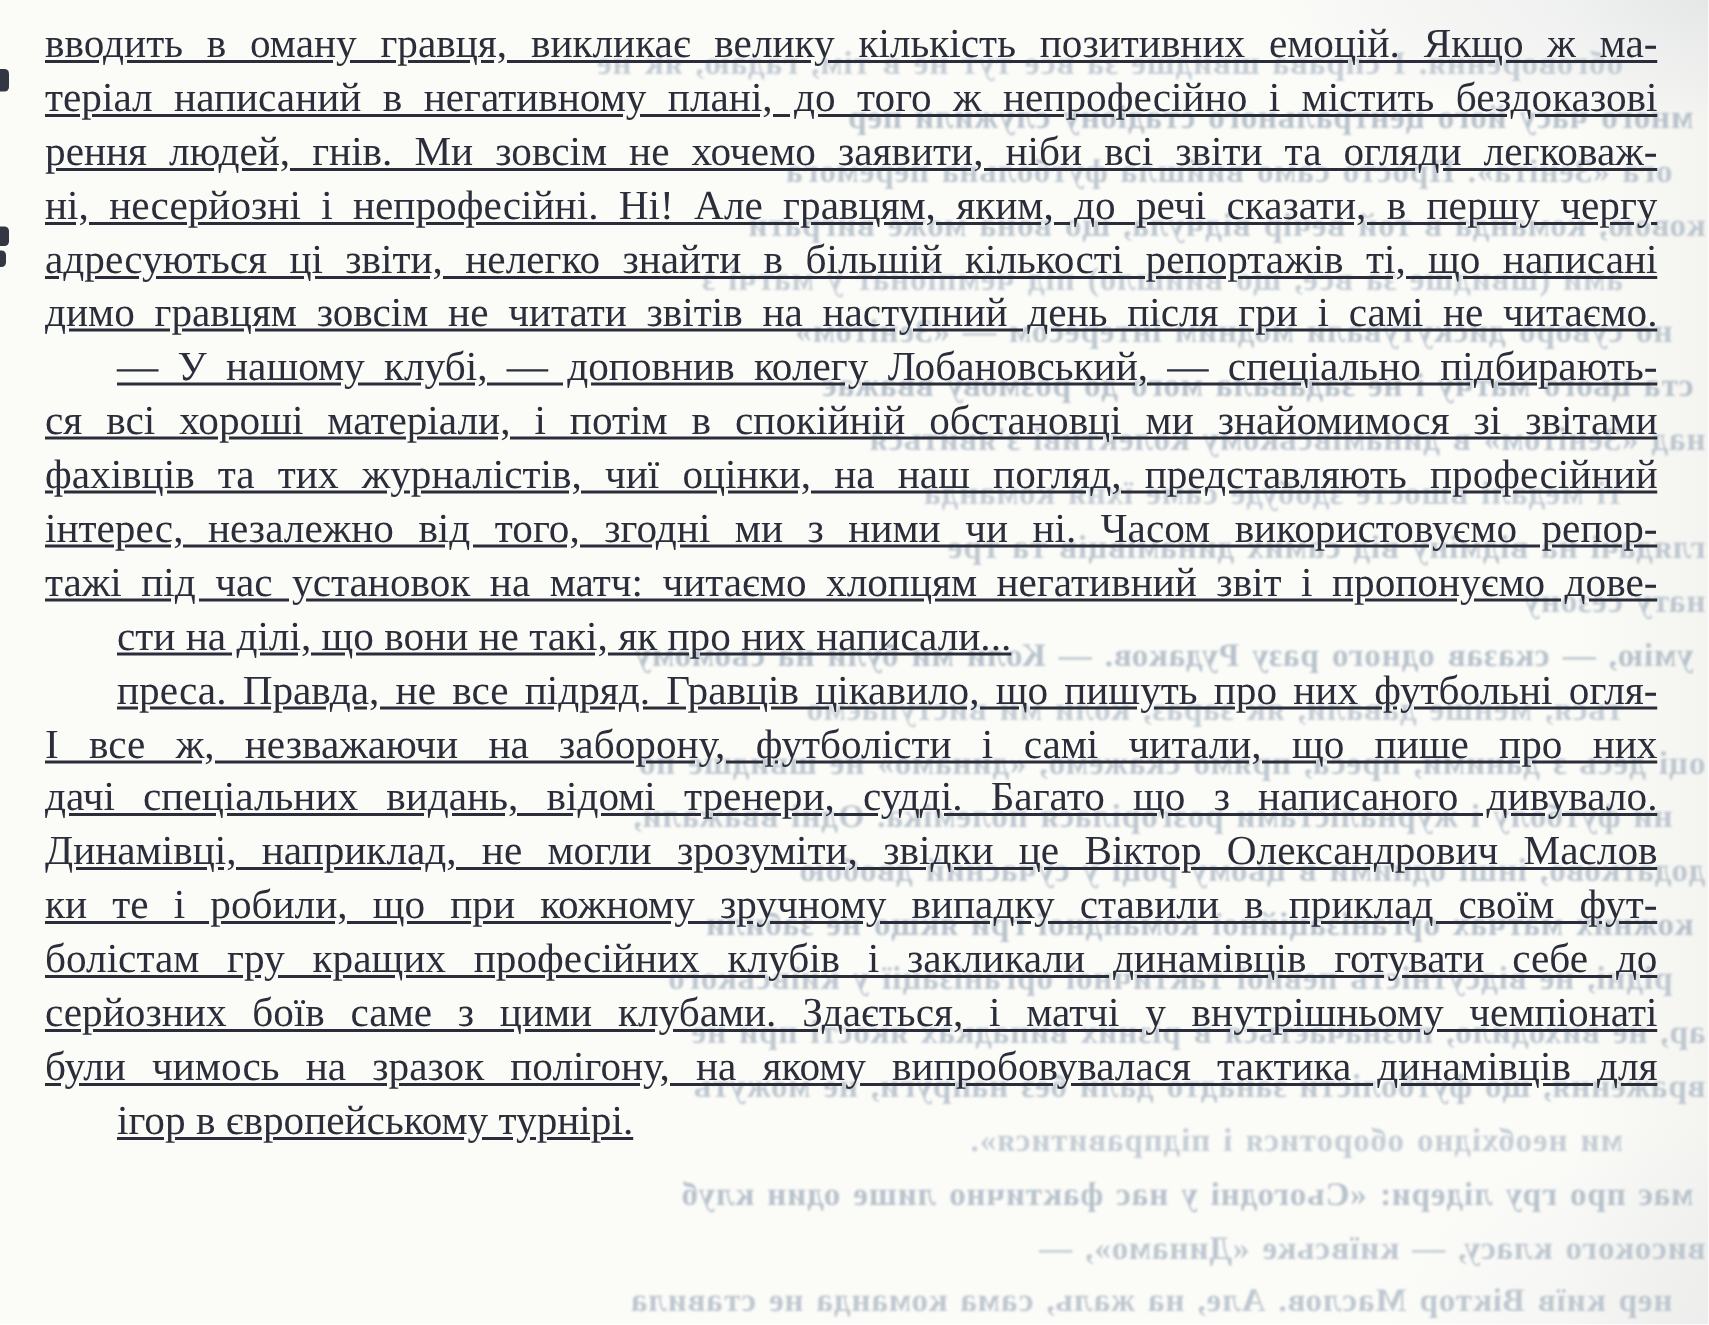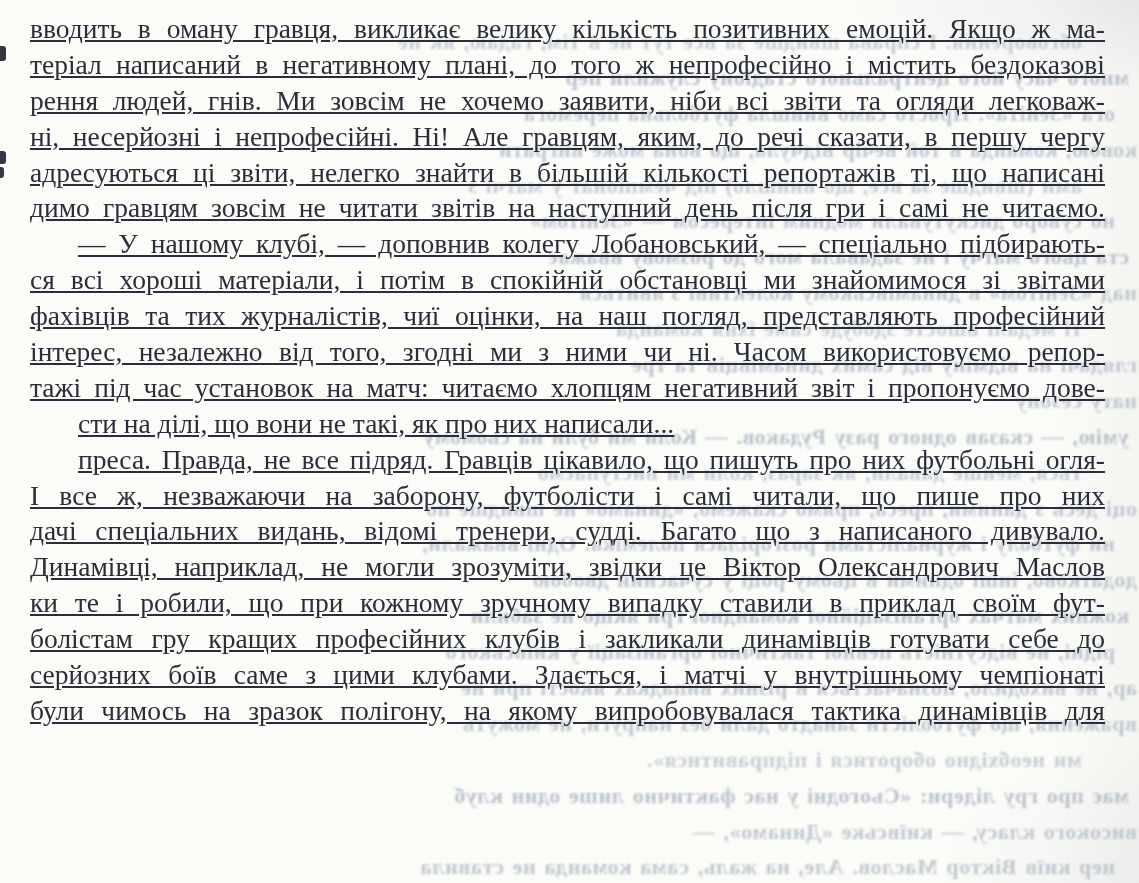--- a/index.html
+++ b/index.html
@@ -116,18 +116,19 @@
       </div>
       <div class="para indent">
         <div class="line">преса. Правда, не все підряд. Гравців цікавило, що пишуть про них футбольні огля-</div>
         <div class="line">І все ж, незважаючи на заборону, футболісти і самі читали, що пише про них</div>
         <div class="line">дачі спеціальних видань, відомі тренери, судді. Багато що з написаного дивувало.</div>
         <div class="line">Динамівці, наприклад, не могли зрозуміти, звідки це Віктор Олександрович Маслов</div>
         <div class="line">ки те і робили, що при кожному зручному випадку ставили в приклад своїм фут-</div>
         <div class="line">болістам гру кращих професійних клубів і закликали динамівців готувати себе до</div>
         <div class="line">серйозних боїв саме з цими клубами. Здається, і матчі у внутрішньому чемпіонаті</div>
         <div class="line">були чимось на зразок полігону, на якому випробовувалася тактика динамівців для</div>
+        <div class="line flush">ігор в європейському турнірі.</div>
       </div>
     </div>
   <div class="artifact a1"></div>
   <div class="artifact a2"></div>
   <div class="artifact a3"></div>
 </div>
 
 </body></html>

